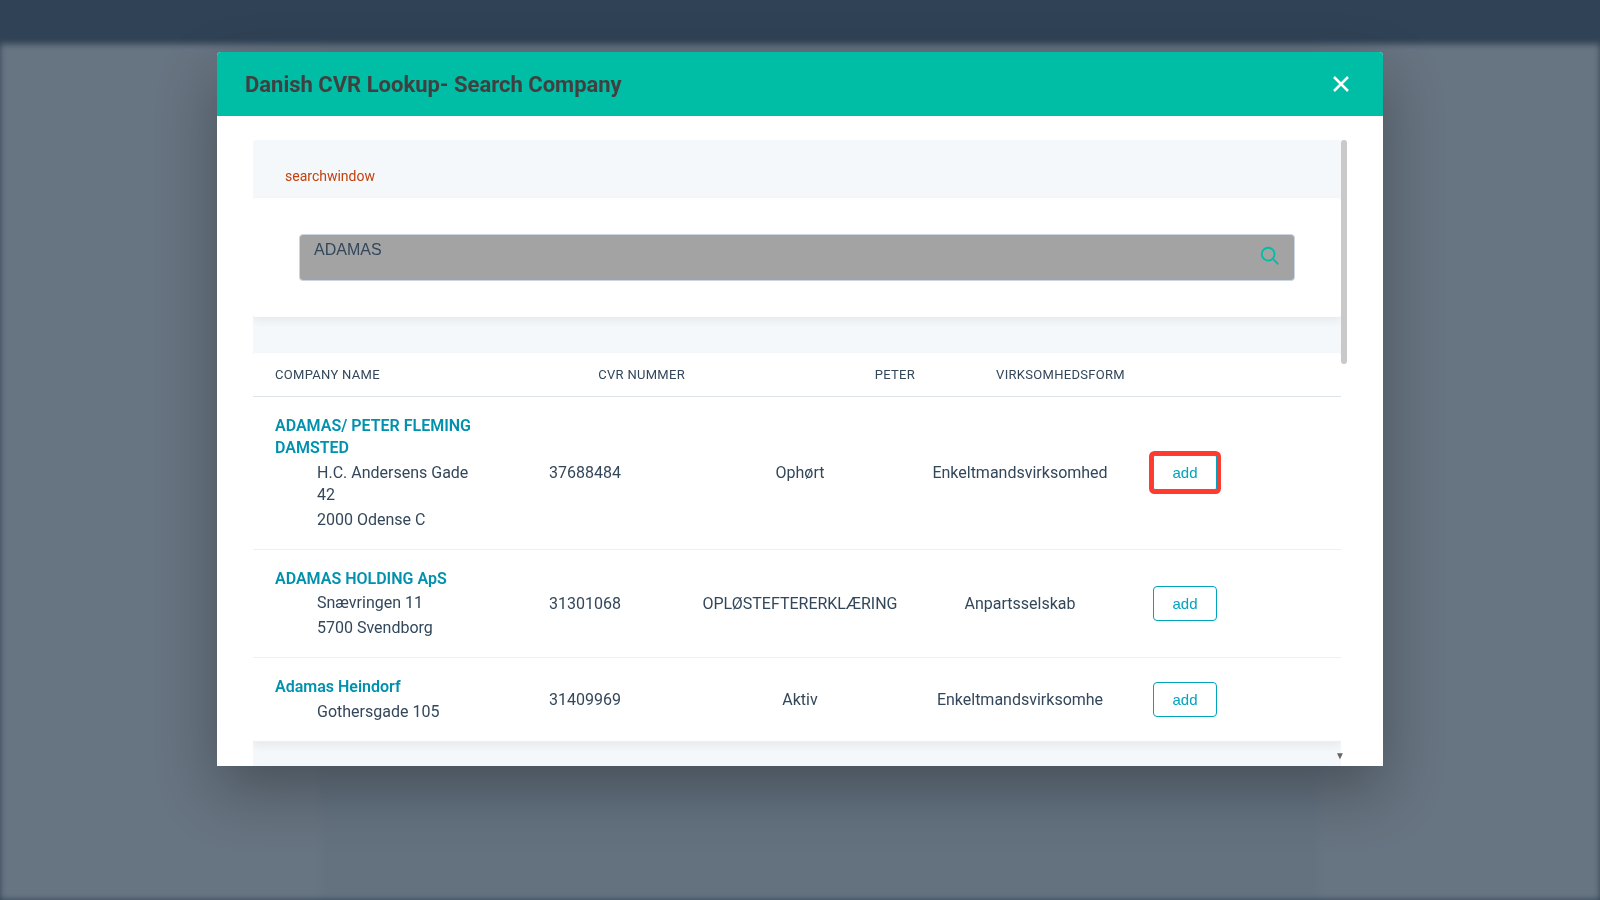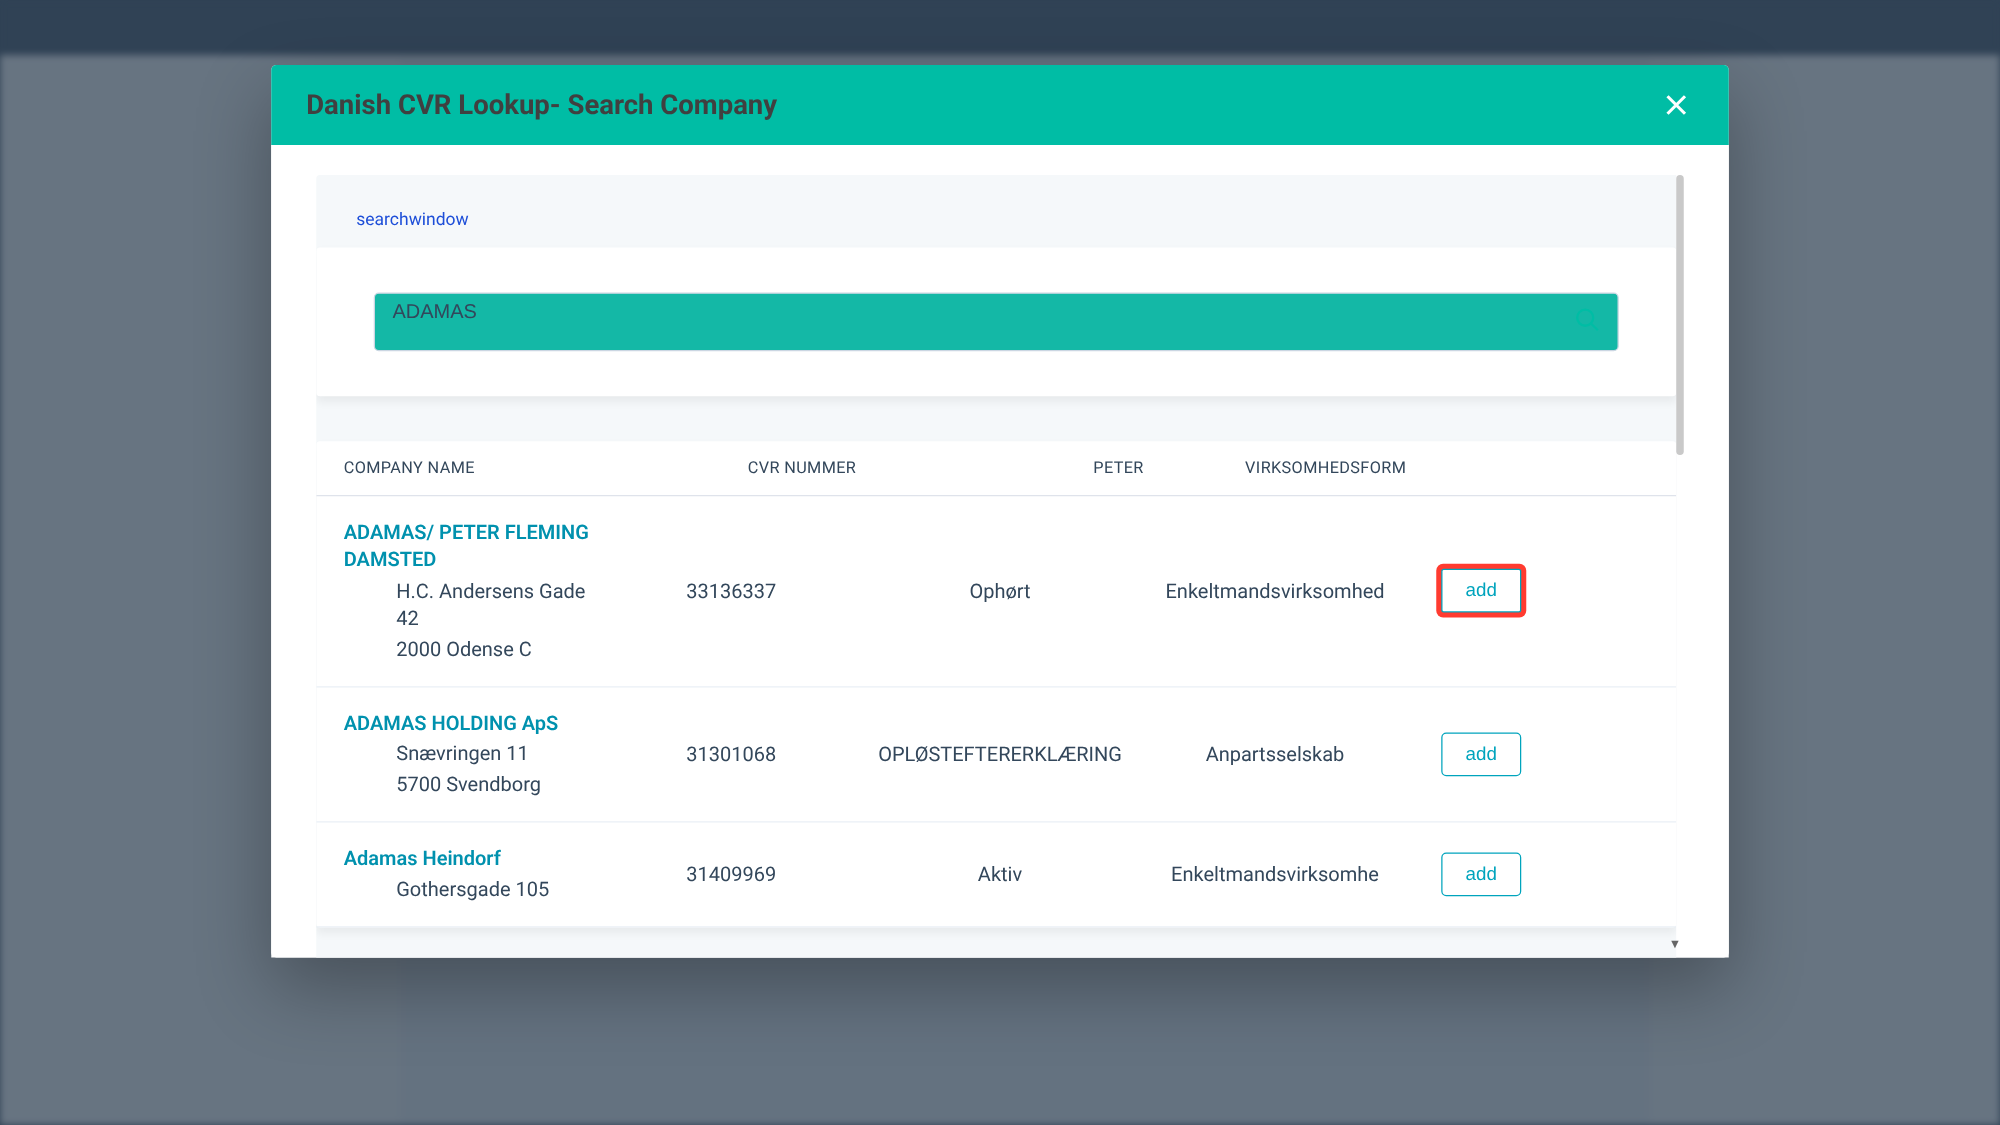--- a/index.html
+++ b/index.html
@@ -119,21 +119,21 @@
       bottom: 0;
       overflow: hidden;
       background: #f5f8fa;
       border-top-left-radius: 3px;
     }
     
     .search-card-wrapper {
       padding: 0;
     }
     .search-label {
-      color: #1d4ed8;
+      color: #c2410c;
       font-size: 14px;
       padding: 28px 0 14px 32px;
     }
     .search-card {
       background: #fff;
       margin: 0 0 36px 0;
       padding: 36px 46px;
       border-radius: 3px;
       box-shadow: 0 4px 8px rgba(0,0,0,0.06);
     }
@@ -142,21 +142,21 @@
       width: 100%;
     }
     .search-input {
       width: 100%;
       height: 47px;
       padding: 0 50px 16px 14px;
       border: 1px solid #cbd6e2;
       border-radius: 4px;
       font-size: 16px;
       color: #33475b;
-      background: #14b8a6;
+      background: #a3a3a3;
       outline: none;
     }
     .search-icon-wrap {
       position: absolute;
       right: 14px;
       top: 50%;
       transform: translateY(-50%);
       cursor: pointer;
     }
     .search-icon-wrap svg { stroke: #00bda5; stroke-width: 2; }
@@ -292,21 +292,21 @@
           <div class="table-header">
             <div class="th">COMPANY NAME</div>
             <div class="th center">CVR NUMMER</div>
             <div class="th center">PETER</div>
             <div class="th center">VIRKSOMHEDSFORM</div>
             <div></div>
           </div>
           <div id="rows-container">
               <div class="table-row">
                 <div class="company-cell"><a href="#">ADAMAS/ PETER FLEMING DAMSTED</a><div class="addr">H.C. Andersens Gade 42</div><div class="addr">2000 Odense C</div></div>
-                <div class="cell">33136337</div>
+                <div class="cell">37688484</div>
                 <div class="cell">Ophørt</div>
                 <div class="cell">Enkeltmandsvirksomhed</div>
                 <div class="action-cell">
                   <button class="add-btn highlighted">add</button>
                 </div>
               </div>
               <div class="table-row">
                 <div class="company-cell"><a href="#">ADAMAS HOLDING ApS</a><div class="addr">Snævringen 11</div><div class="addr">5700 Svendborg</div></div>
                 <div class="cell">31301068</div>
                 <div class="cell">OPLØSTEFTERERKLÆRING</div>

